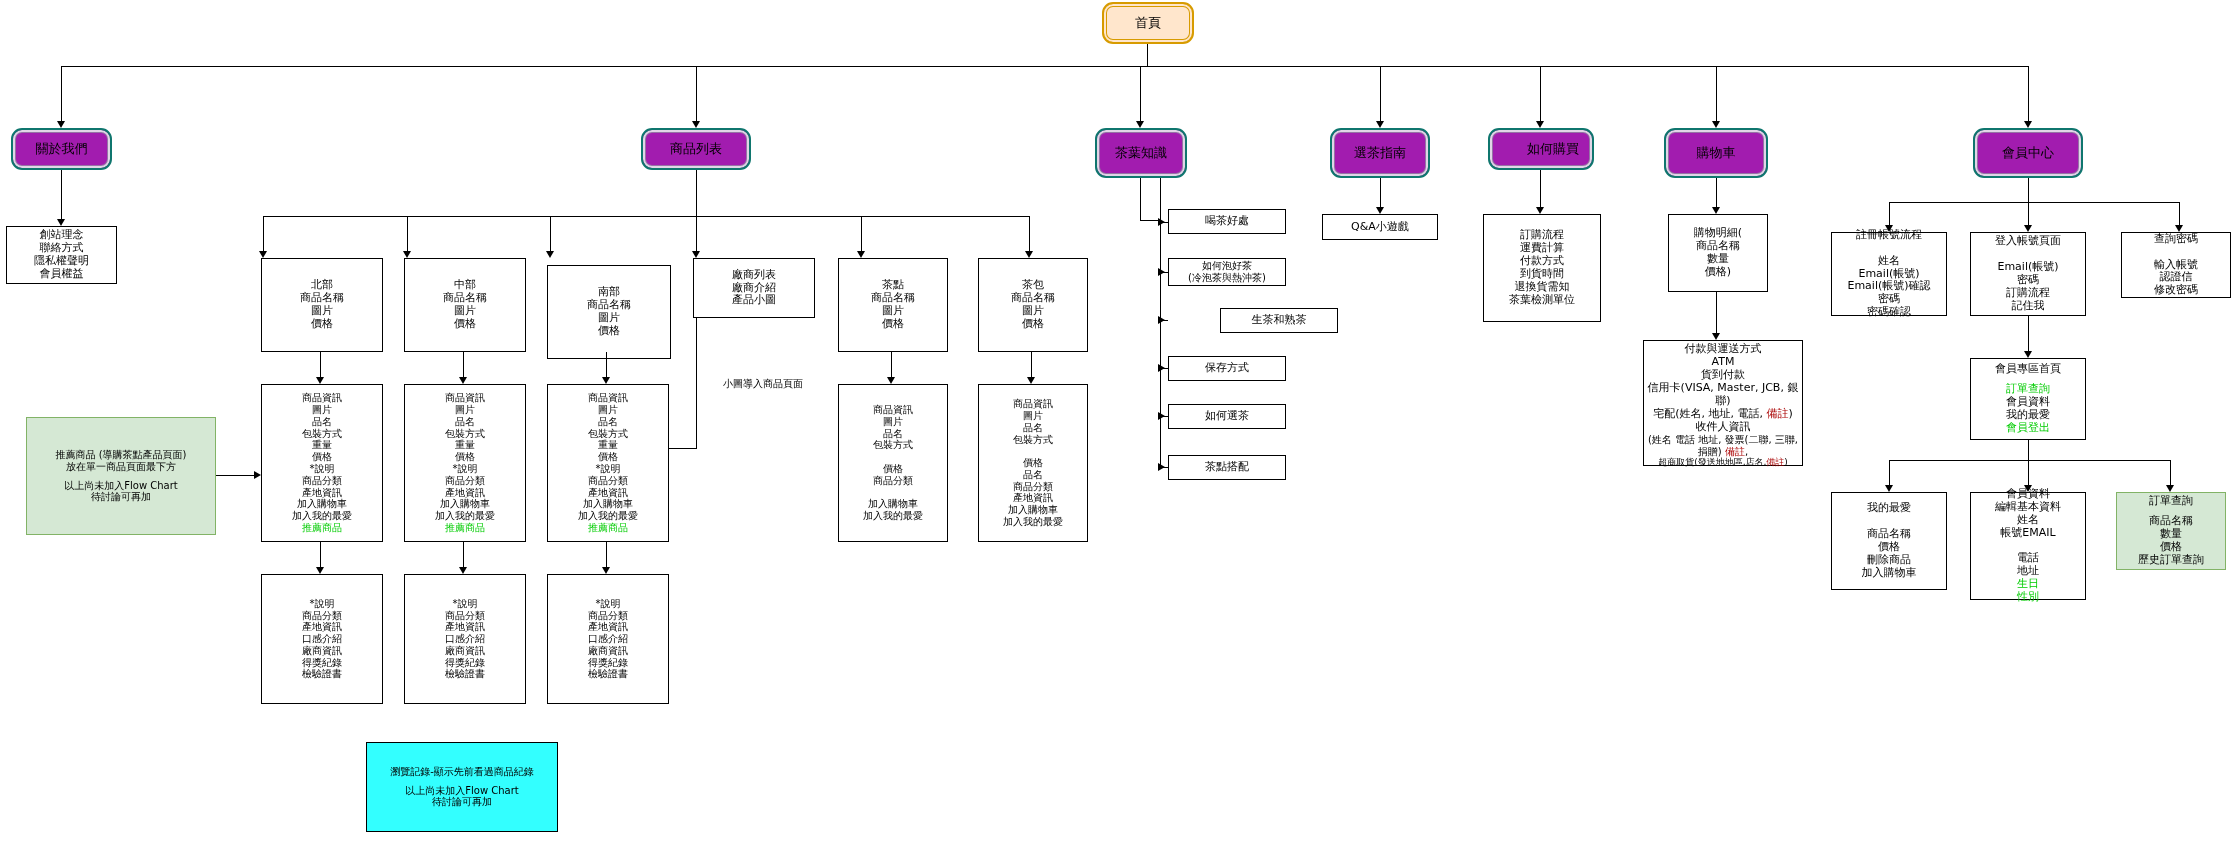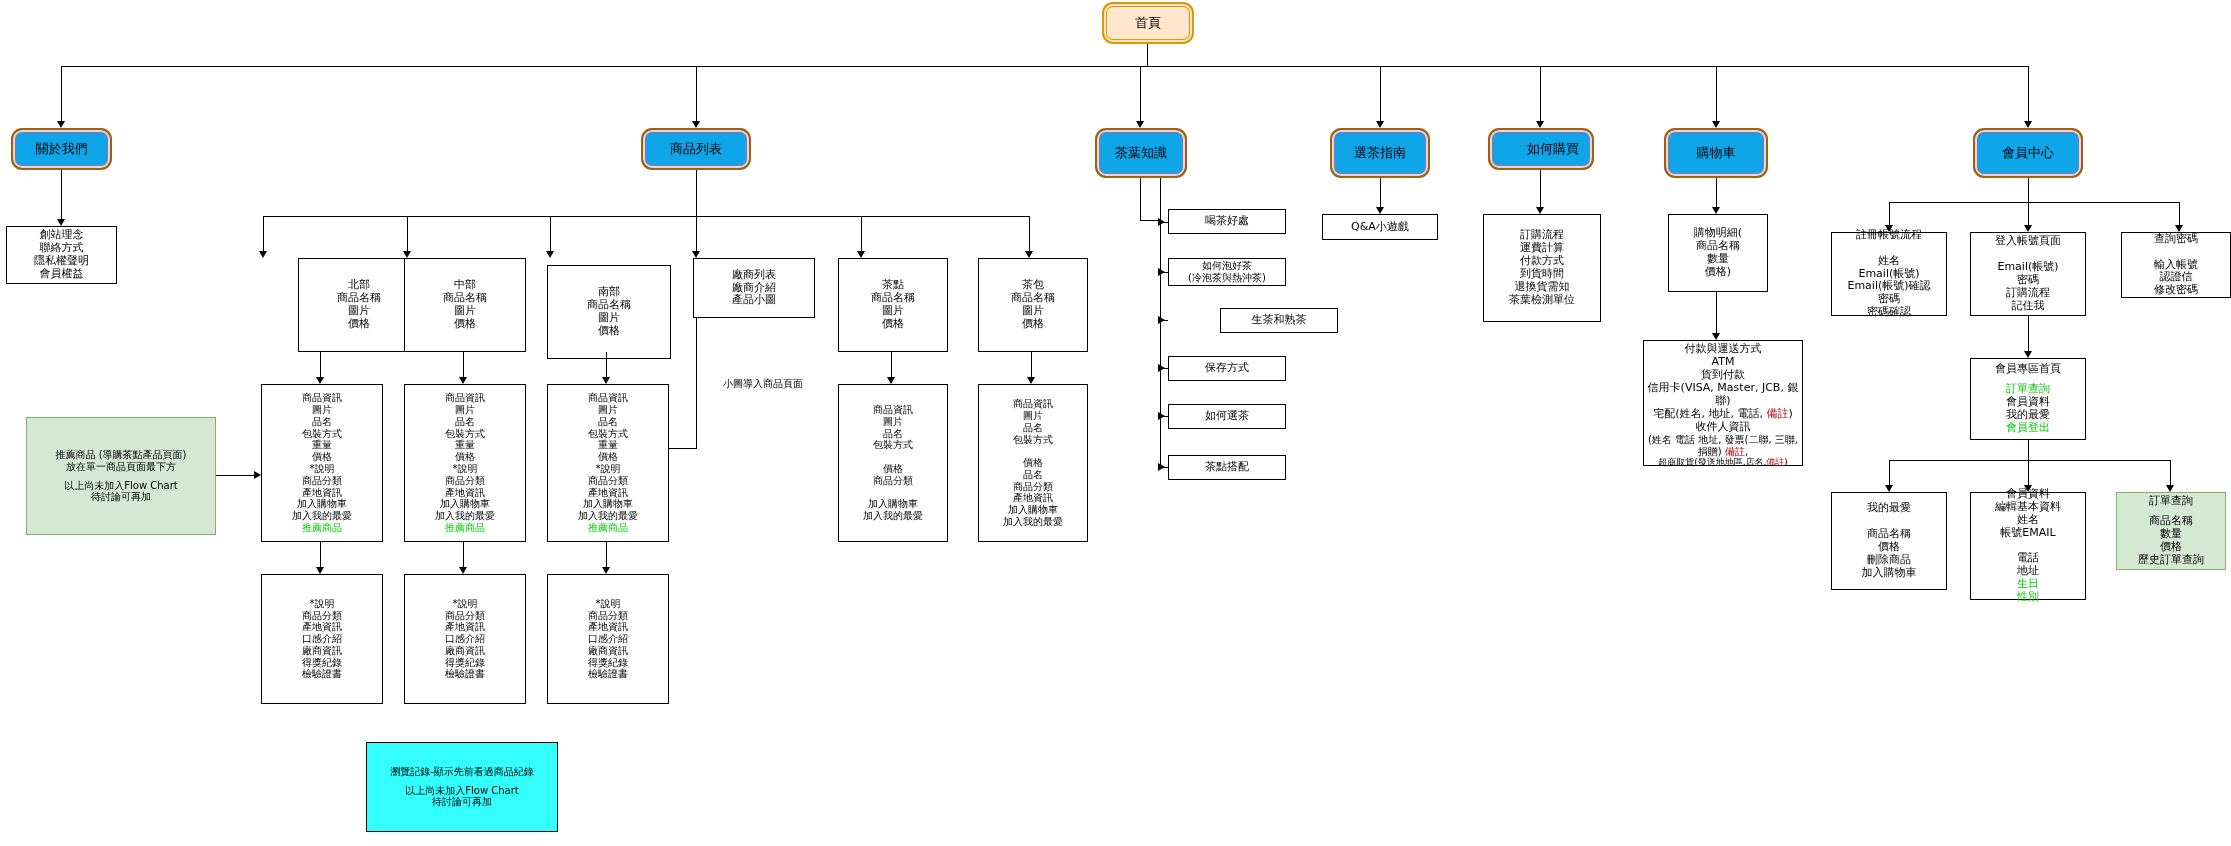--- a/index.html
+++ b/index.html
@@ -21,22 +21,22 @@
     box-sizing:border-box;
     display:flex;
     flex-direction:column;
     align-items:center;
     justify-content:center;
     text-align:center;
     line-height:1.18;
     white-space:pre-line;
   }
   .rounded{
-    border:2px solid #a16207;
-    background:#0ea5e9;
+    border:2px solid #0f766e;
+    background:#a21caf;
     border-radius:11px;
     box-shadow:inset 0 0 0 2px #e1d5e7, inset 0 0 0 3px #9673a6;
     justify-content:center;
   }
   .rounded .lbl{font-size:13px;}
   .root{
     border:2px solid #d79b00;
     background:#ffe6cc;
     border-radius:11px;
     box-shadow:inset 0 0 0 2px #ffe6cc, inset 0 0 0 3px #d79b00;
@@ -167,21 +167,21 @@
   <div class="arrow" style="left:403px;top:251px;"></div>
   <div class="ln v" style="left:550px;top:216px;height:36px;"></div>
   <div class="arrow" style="left:546px;top:251px;"></div>
   <div class="ln v" style="left:696px;top:216px;height:36px;"></div>
   <div class="arrow" style="left:692px;top:251px;"></div>
   <div class="ln v" style="left:861px;top:216px;height:36px;"></div>
   <div class="arrow" style="left:857px;top:251px;"></div>
   <div class="ln v" style="left:1029px;top:216px;height:36px;"></div>
   <div class="arrow" style="left:1025px;top:251px;"></div>
 
-  <div class="node rect" style="left:261px;top:258px;width:122px;height:94px;margin-left:37px;">
+  <div class="node rect" style="left:261px;top:258px;width:122px;height:94px;">
     <span class="lbl t11">北部
 商品名稱
 圖片
 價格</span>
   </div>
   <div class="node rect" style="left:404px;top:258px;width:122px;height:94px;">
     <span class="lbl t11">中部
 商品名稱
 圖片
 價格</span>

